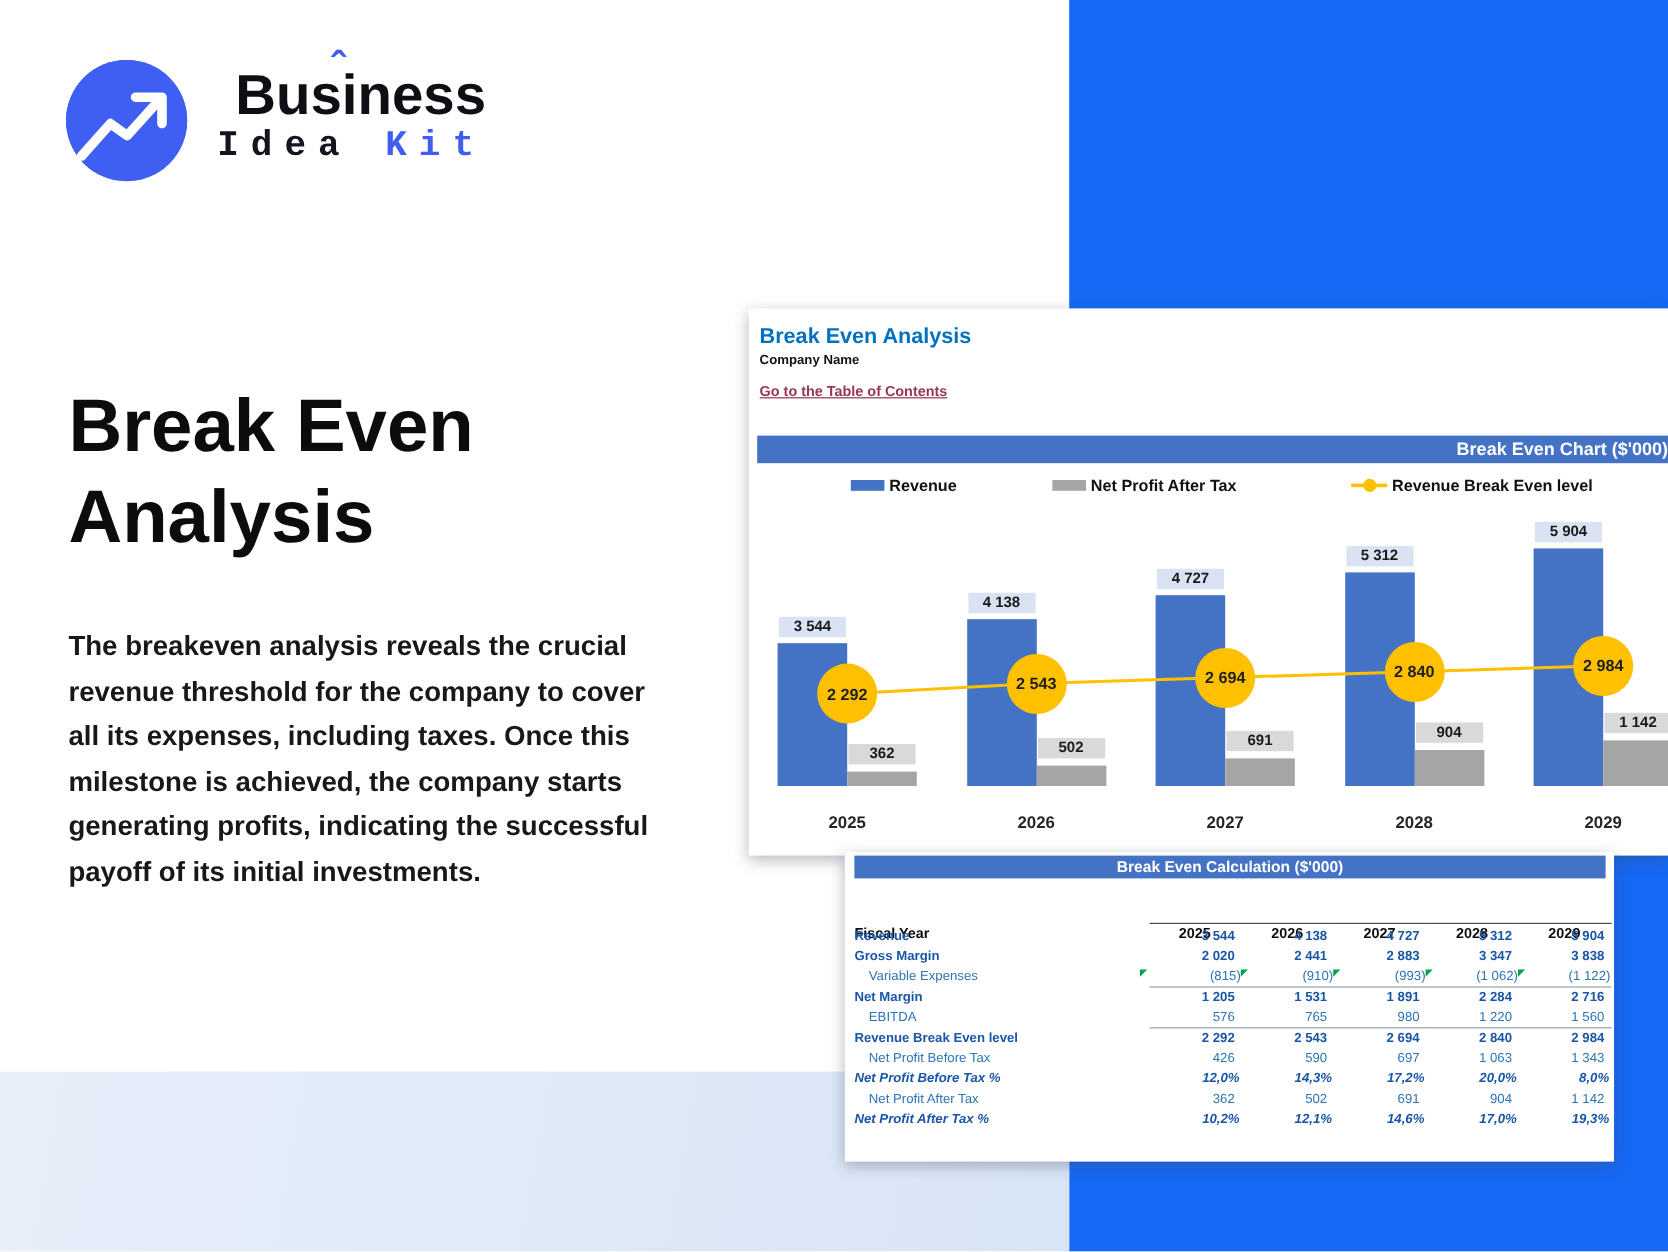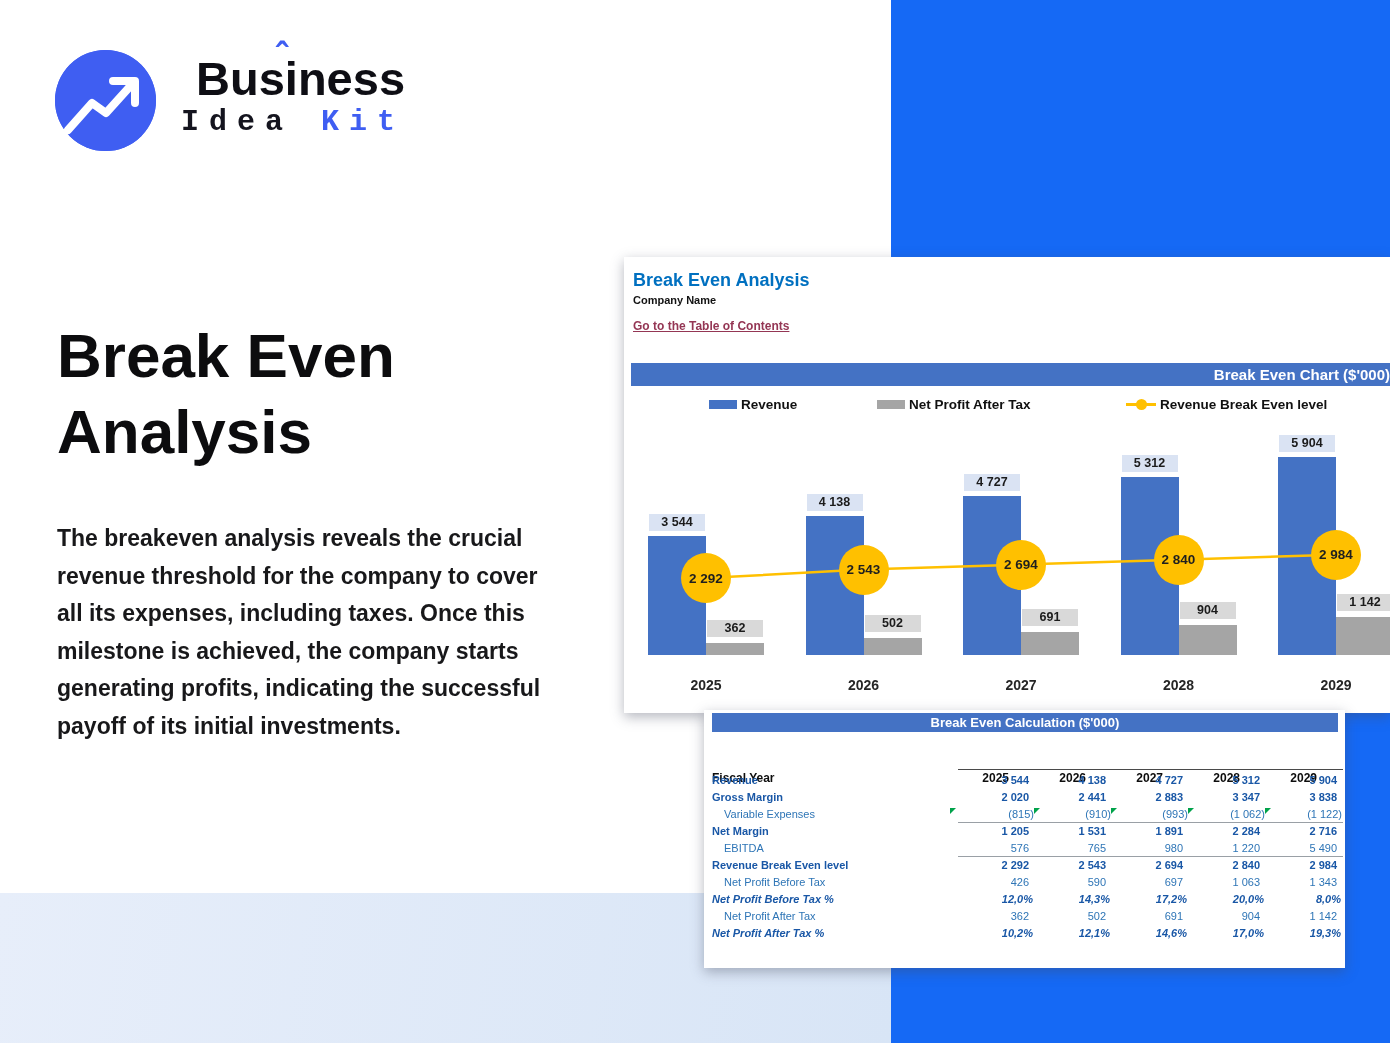--- a/index.html
+++ b/index.html
@@ -207,21 +207,21 @@
         <div class="tcell num">1 891</div>
         <div class="tcell num">2 284</div>
         <div class="tcell num">2 716</div>
       </div>
       <div class="trow regular-indent uline">
         <div class="tcell label">EBITDA</div>
         <div class="tcell num">576</div>
         <div class="tcell num">765</div>
         <div class="tcell num">980</div>
         <div class="tcell num">1 220</div>
-        <div class="tcell num">5 490</div>
+        <div class="tcell num">1 560</div>
       </div>
       <div class="trow bold">
         <div class="tcell label">Revenue Break Even level</div>
         <div class="tcell num">2 292</div>
         <div class="tcell num">2 543</div>
         <div class="tcell num">2 694</div>
         <div class="tcell num">2 840</div>
         <div class="tcell num">2 984</div>
       </div>
       <div class="trow regular-indent">

